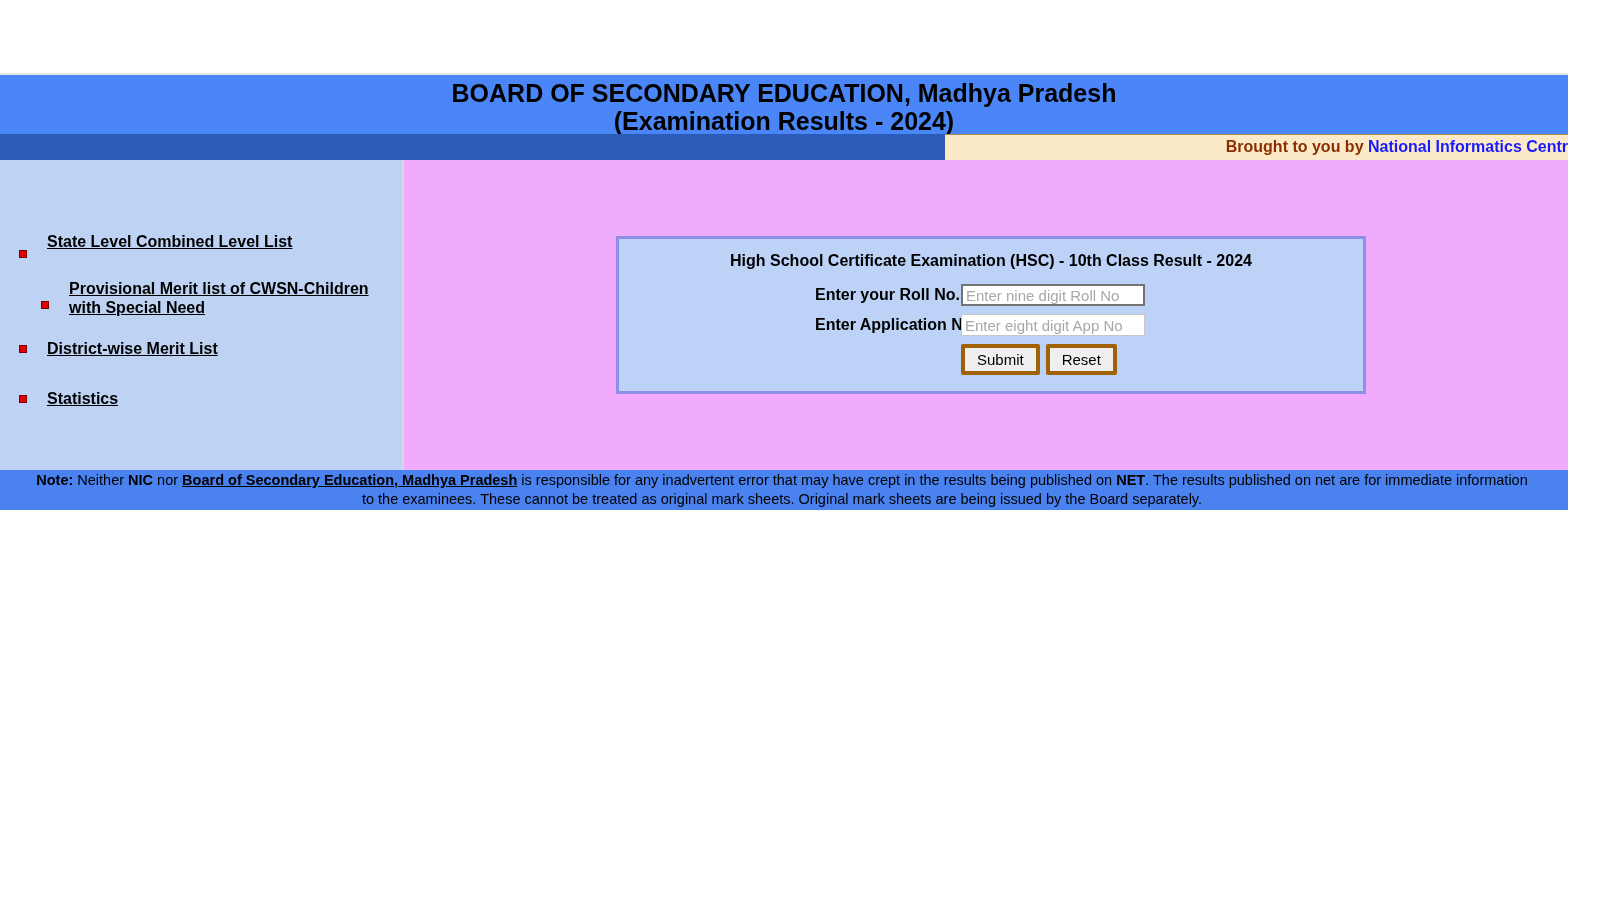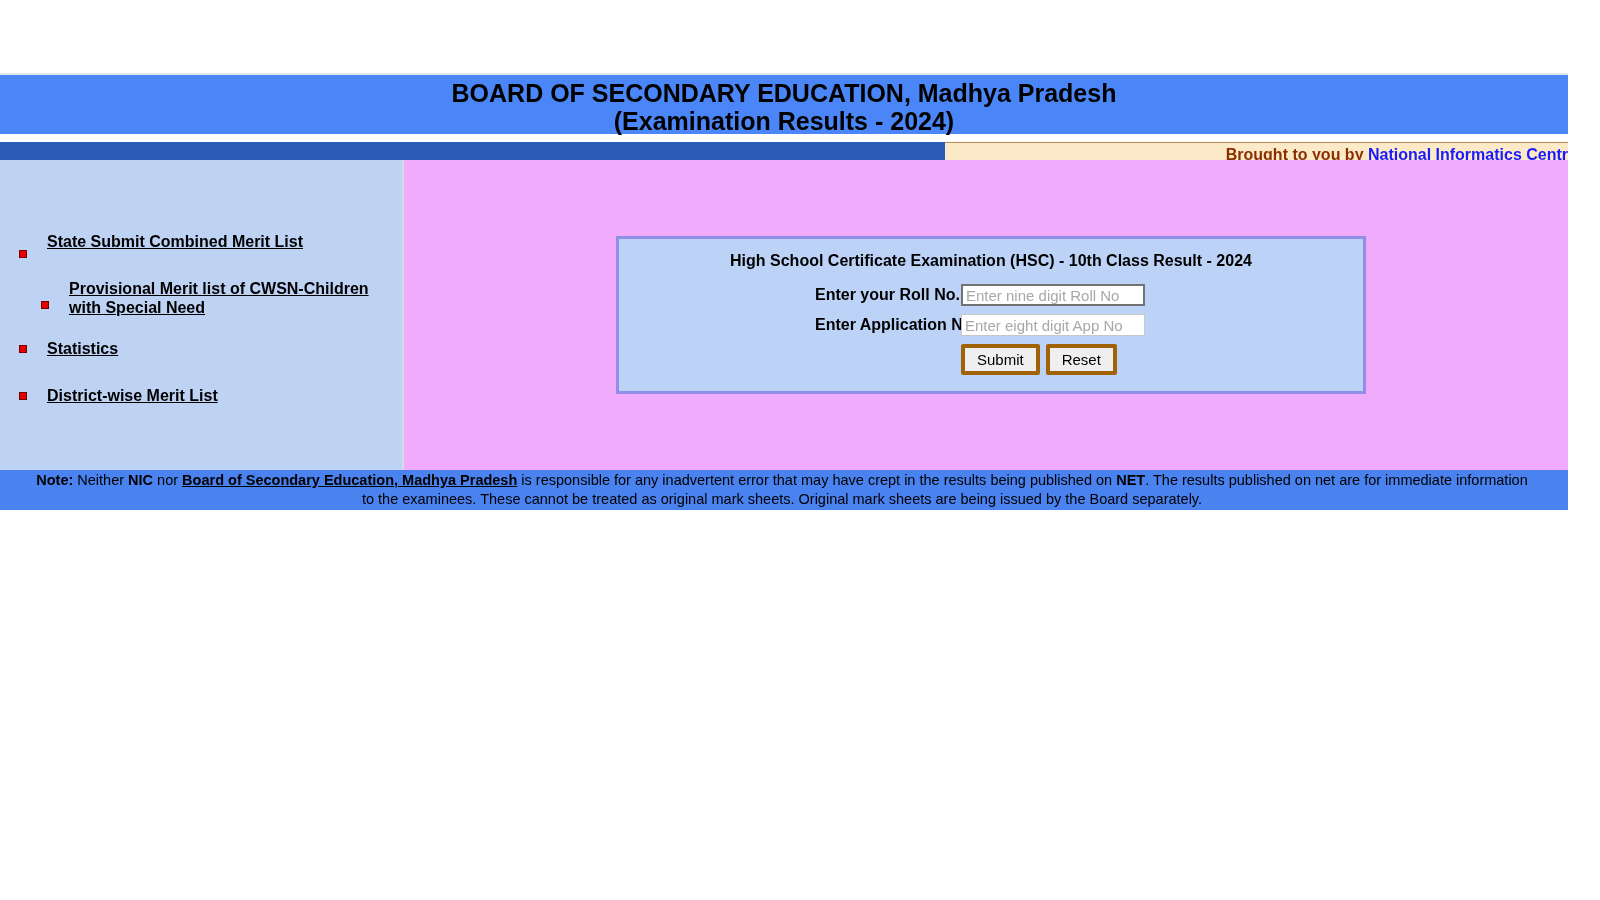--- a/index.html
+++ b/index.html
@@ -53,21 +53,21 @@
     line-height: 28px;
     letter-spacing: 0px;
     white-space: nowrap;
   }
   .header-line-1 { padding-top: 4px; }
 
   
   .btyb-bar {
     position: absolute;
     left: 0; top: 134px;
-    width: 1568px; height: 26px; margin-top: 8px;
+    width: 1568px; height: 26px;
   }
   .btyb-left {
     position: absolute;
     left: 0; top: 0;
     width: 945px; height: 26px;
     background: #2a5cb8;
   }
   .btyb-right {
     position: absolute;
     left: 945px; top: 0;
@@ -286,38 +286,38 @@
     <div class="btyb-right">
       <span class="btyb-text">Brought to you by </span><span class="btyb-link">National Informatics Centr</span>
     </div>
   </div>
 
   <div class="sidebar">
     <div class="nav-list">
 
       <div class="nav-item nav-item-0">
         <span class="nav-bullet"></span>
-        <span class="nav-link">State Submit Combined Merit List</span>
+        <span class="nav-link">State Level Combined Level List</span>
       </div>
 
       <div class="nav-item nav-item-1">
         <span class="nav-bullet"></span>
         <span class="nav-link">Provisional Merit list of CWSN-Children with Special Need</span>
       </div>
 
+      <div class="nav-item nav-item-2">
+        <span class="nav-bullet"></span>
+        <span class="nav-link">District-wise Merit List</span>
+      </div>
+
       <div class="nav-item nav-item-3">
         <span class="nav-bullet"></span>
         <span class="nav-link">Statistics</span>
       </div>
 
-      <div class="nav-item nav-item-2">
-        <span class="nav-bullet"></span>
-        <span class="nav-link">District-wise Merit List</span>
-      </div>
-
     </div>
   </div>
 
   <div class="main">
 
     <div class="panel">
 
       <div class="panel-title">High School Certificate Examination (HSC) - 10th Class Result - 2024</div>
 
       <div class="form-row">

